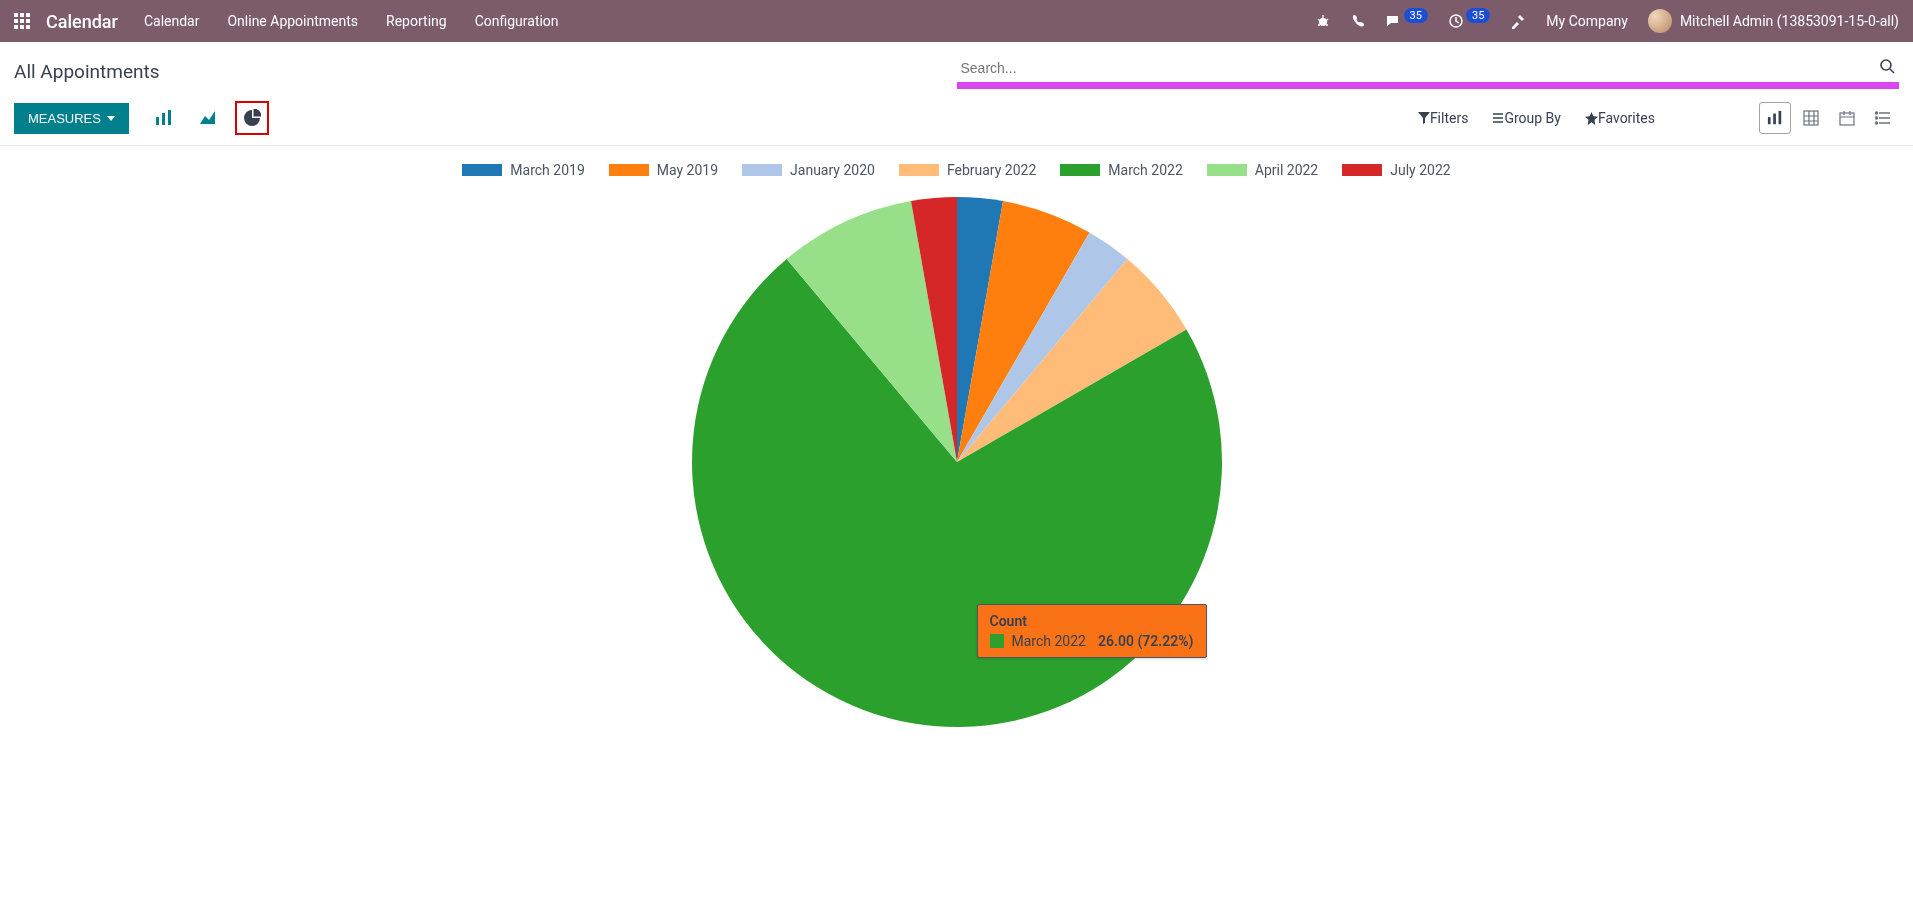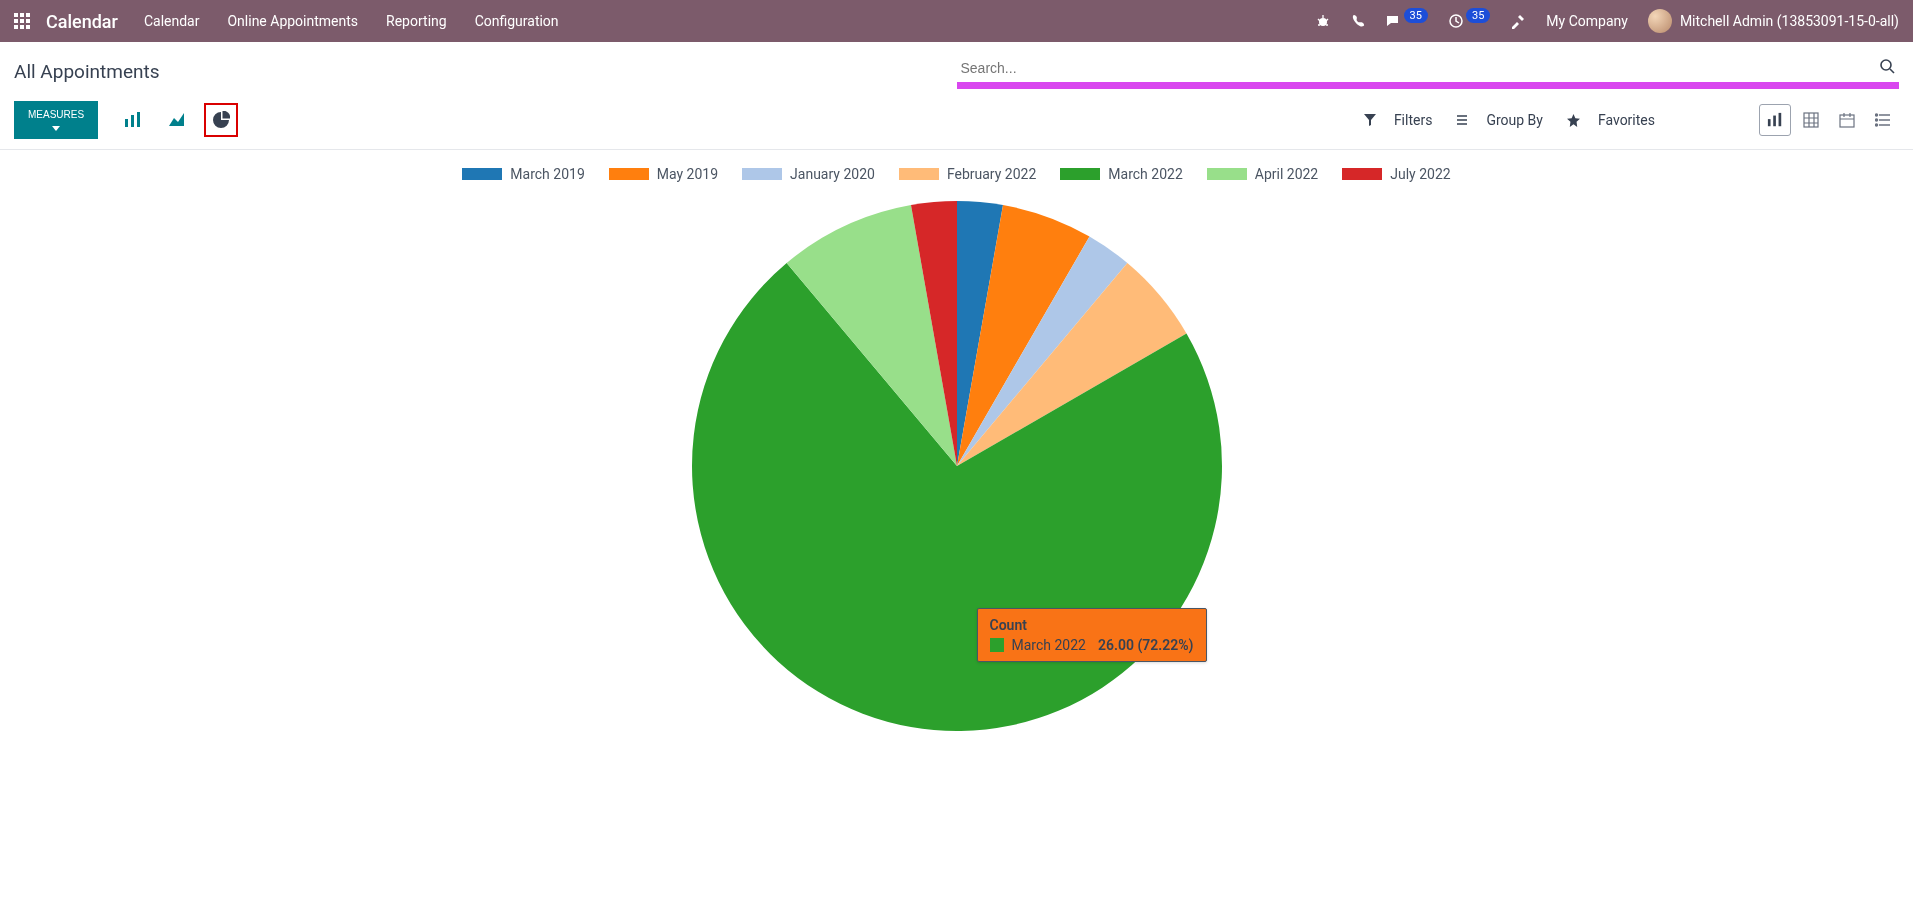--- a/index.html
+++ b/index.html
@@ -20,28 +20,28 @@
 
 
 .controlbar-wrap { border-bottom: 1px solid #e5e7eb; background: #fff; }
 .controlbar-row1 { display: flex; align-items: center; padding: 12px 14px 8px 14px; }
 .page-title { font-size: 19px; color: #374151; }
 .search-wrap { margin-left: auto; width: 50%; position: relative; }
 .search-input { width: 100%; border: none; border-bottom: 7px solid #d946ef; padding: 6px 28px 6px 4px; font-size: 14px; outline: none; }
 .search-icon { position: absolute; right: 4px; top: 4px; cursor: pointer; }
 
 .controlbar-row2 { display: flex; align-items: center; padding: 4px 14px 10px 14px; }
-.measures-btn { background: #00808c; color: #fff; border: none; padding: 8px 14px; font-size: 10px; font-weight: 500; cursor: pointer; display: flex; align-items: center; gap: 6px; flex-direction: column; }
+.measures-btn { background: #00808c; color: #fff; border: none; padding: 8px 14px; font-size: 13px; font-weight: 500; cursor: pointer; display: flex; align-items: center; gap: 6px; }
 .caret-down { width: 0; height: 0; border-left: 4px solid transparent; border-right: 4px solid transparent; border-top: 5px solid #fff; }
 .chart-type-btns { display: flex; gap: 10px; margin-left: 18px; align-items: center; }
 .ct-btn { width: 34px; height: 34px; display: flex; align-items: center; justify-content: center; cursor: pointer; border: 1px solid transparent; }
 .ct-btn.active { border: 2px solid #d90000; }
 
 .filters-group { margin-left: auto; display: flex; gap: 24px; align-items: center; }
-.fg-btn { display: flex; align-items: center; gap: 18px; cursor: pointer; color: #374151; }
+.fg-btn { display: flex; align-items: center; gap: 0; cursor: pointer; color: #374151; }
 
 .view-switch { display: flex; margin-left: 80px; gap: 4px; }
 .vs-btn { width: 32px; height: 32px; border: 1px solid transparent; display: flex; align-items: center; justify-content: center; cursor: pointer; }
 .vs-btn.active { border: 1px solid #9ca3af; border-radius: 3px; }
 
 
 .chart-area { padding: 10px 0 40px 0; display: flex; flex-direction: column; align-items: center; }
 .legend { display: flex; gap: 24px; flex-wrap: wrap; justify-content: center; margin: 6px 0 14px 0; }
 .legend-item { display: flex; align-items: center; gap: 8px; font-size: 14px; color: #4b5563; }
 .swatch { width: 40px; height: 12px; }

